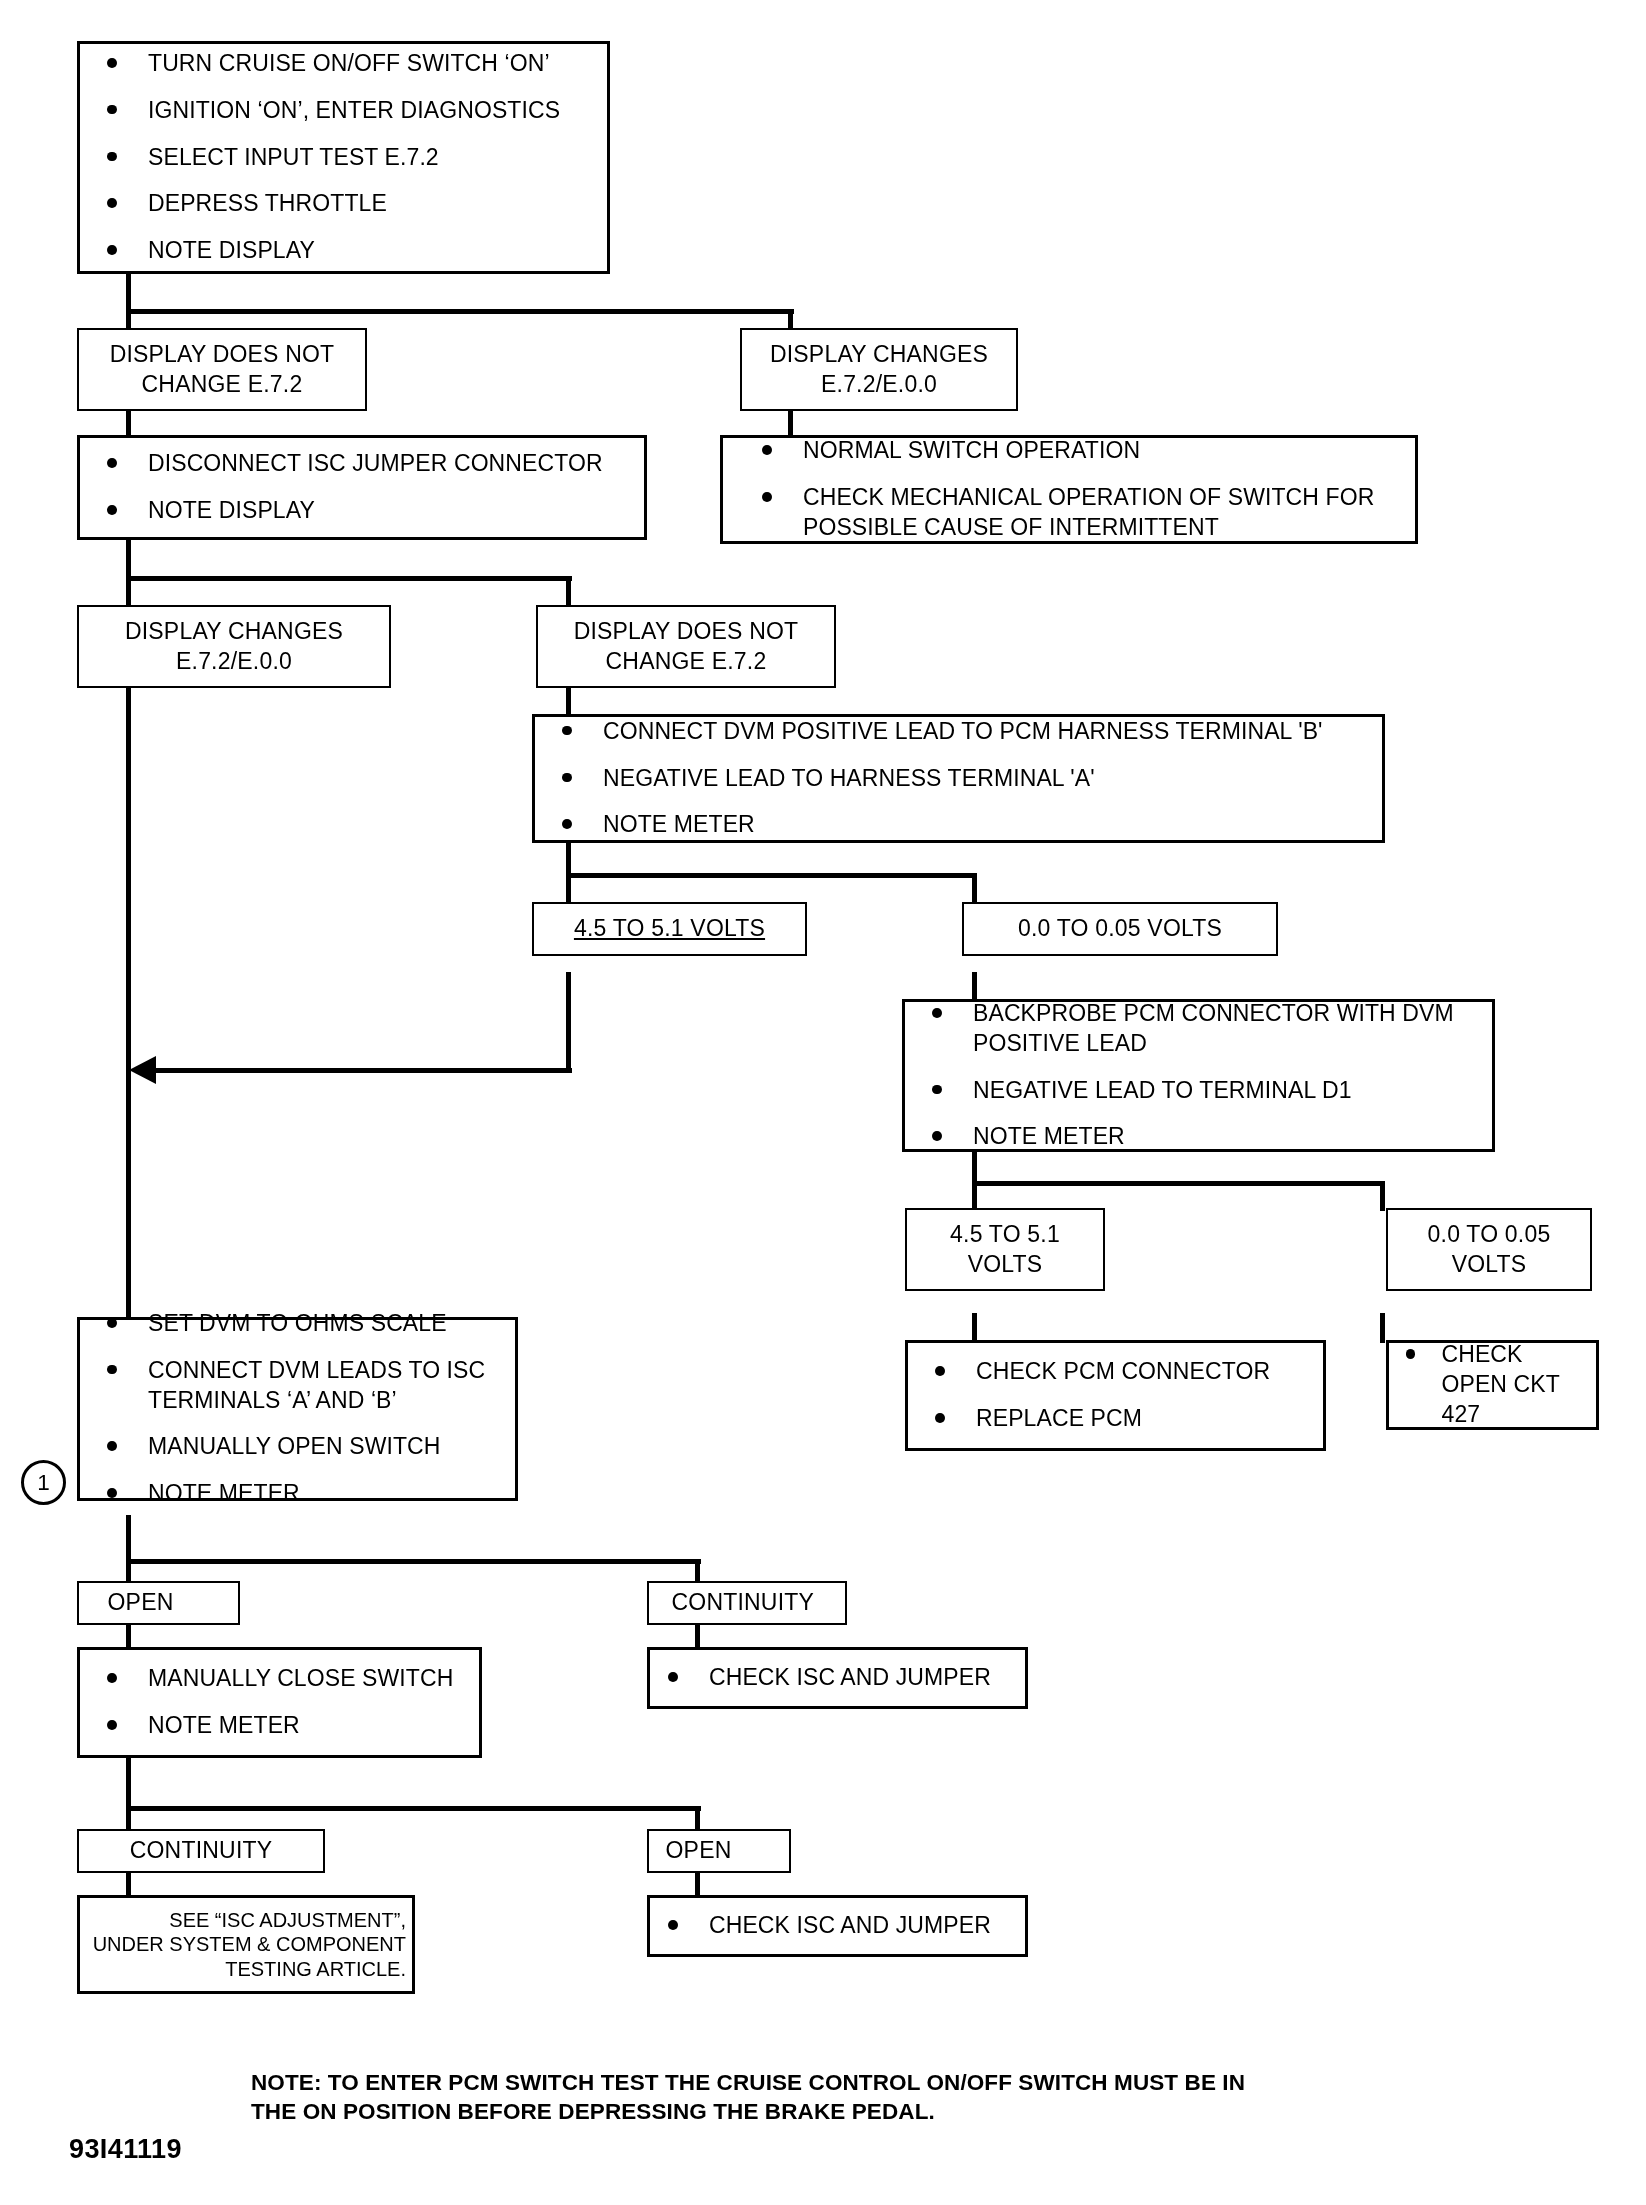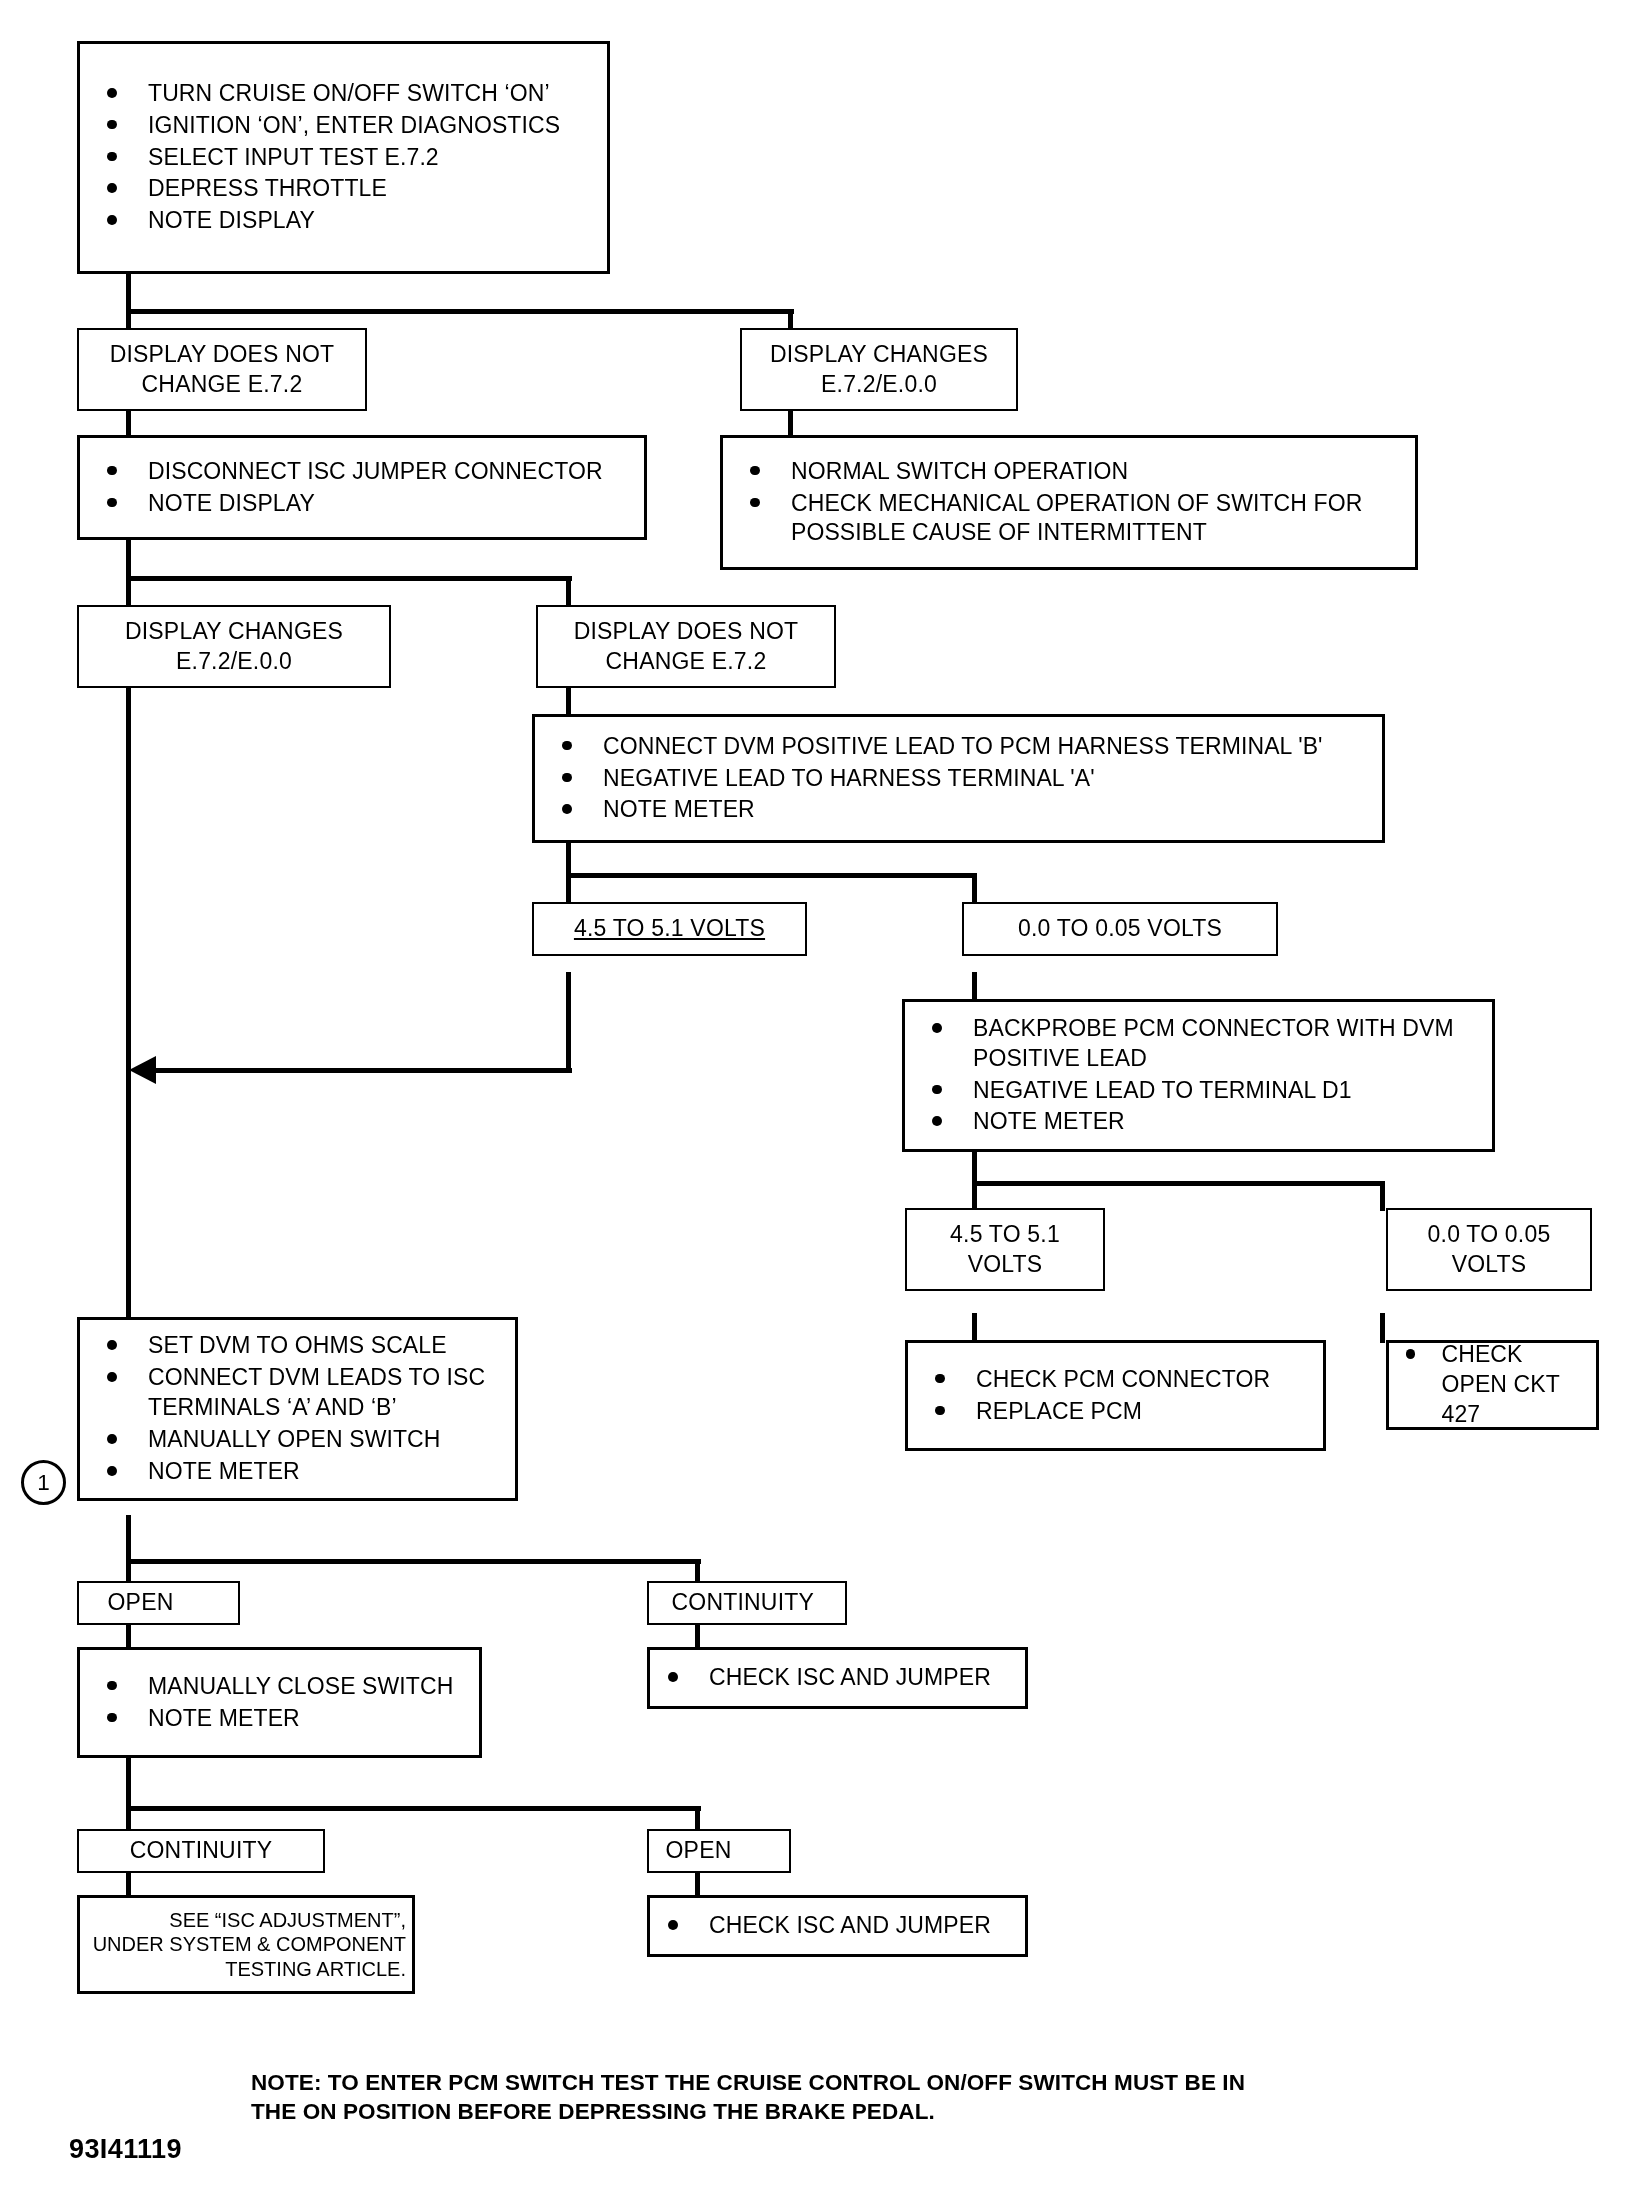--- a/index.html
+++ b/index.html
@@ -43,21 +43,21 @@
   ul.blist{
     list-style:none;
     margin:0;
     padding:0 10.5px 0 21px;
   }
   ul.blist li{
     position:relative;
     font-size:23px;
     line-height:1.30;
     padding-left:47px;
-    margin:2px 0;
+    margin:17px 0;
     letter-spacing:0.1px;
   }
   ul.blist li .bul{
     position:absolute;
     left:6px;
     top:9px;
     width:9.8px;
     height:9.8px;
     border-radius:50%;
     background:#000000;
@@ -201,21 +201,21 @@
 
   <div class="box" style="left:77px;top:435px;width:570px;height:105px;">
     <div class="inner">
       <ul class="blist">
         <li><span class="bul"></span><span>DISCONNECT ISC JUMPER CONNECTOR</span></li>
         <li><span class="bul"></span><span>NOTE DISPLAY</span></li>
       </ul>
     </div>
   </div>
 
-  <div class="box" style="left:720px;top:435px;width:698px;height:135px;">
+  <div class="box" style="left:720px;top:435px;width:698px;height:109px;padding-left:12px;">
     <div class="inner">
       <ul class="blist">
         <li><span class="bul"></span><span>NORMAL SWITCH OPERATION</span></li>
         <li><span class="bul"></span><span>CHECK MECHANICAL OPERATION OF SWITCH FOR POSSIBLE CAUSE OF INTERMITTENT</span></li>
       </ul>
     </div>
   </div>
 
   <div class="box thin" style="left:77px;top:605px;width:314px;height:83px;">
     <div class="inner lbl">

